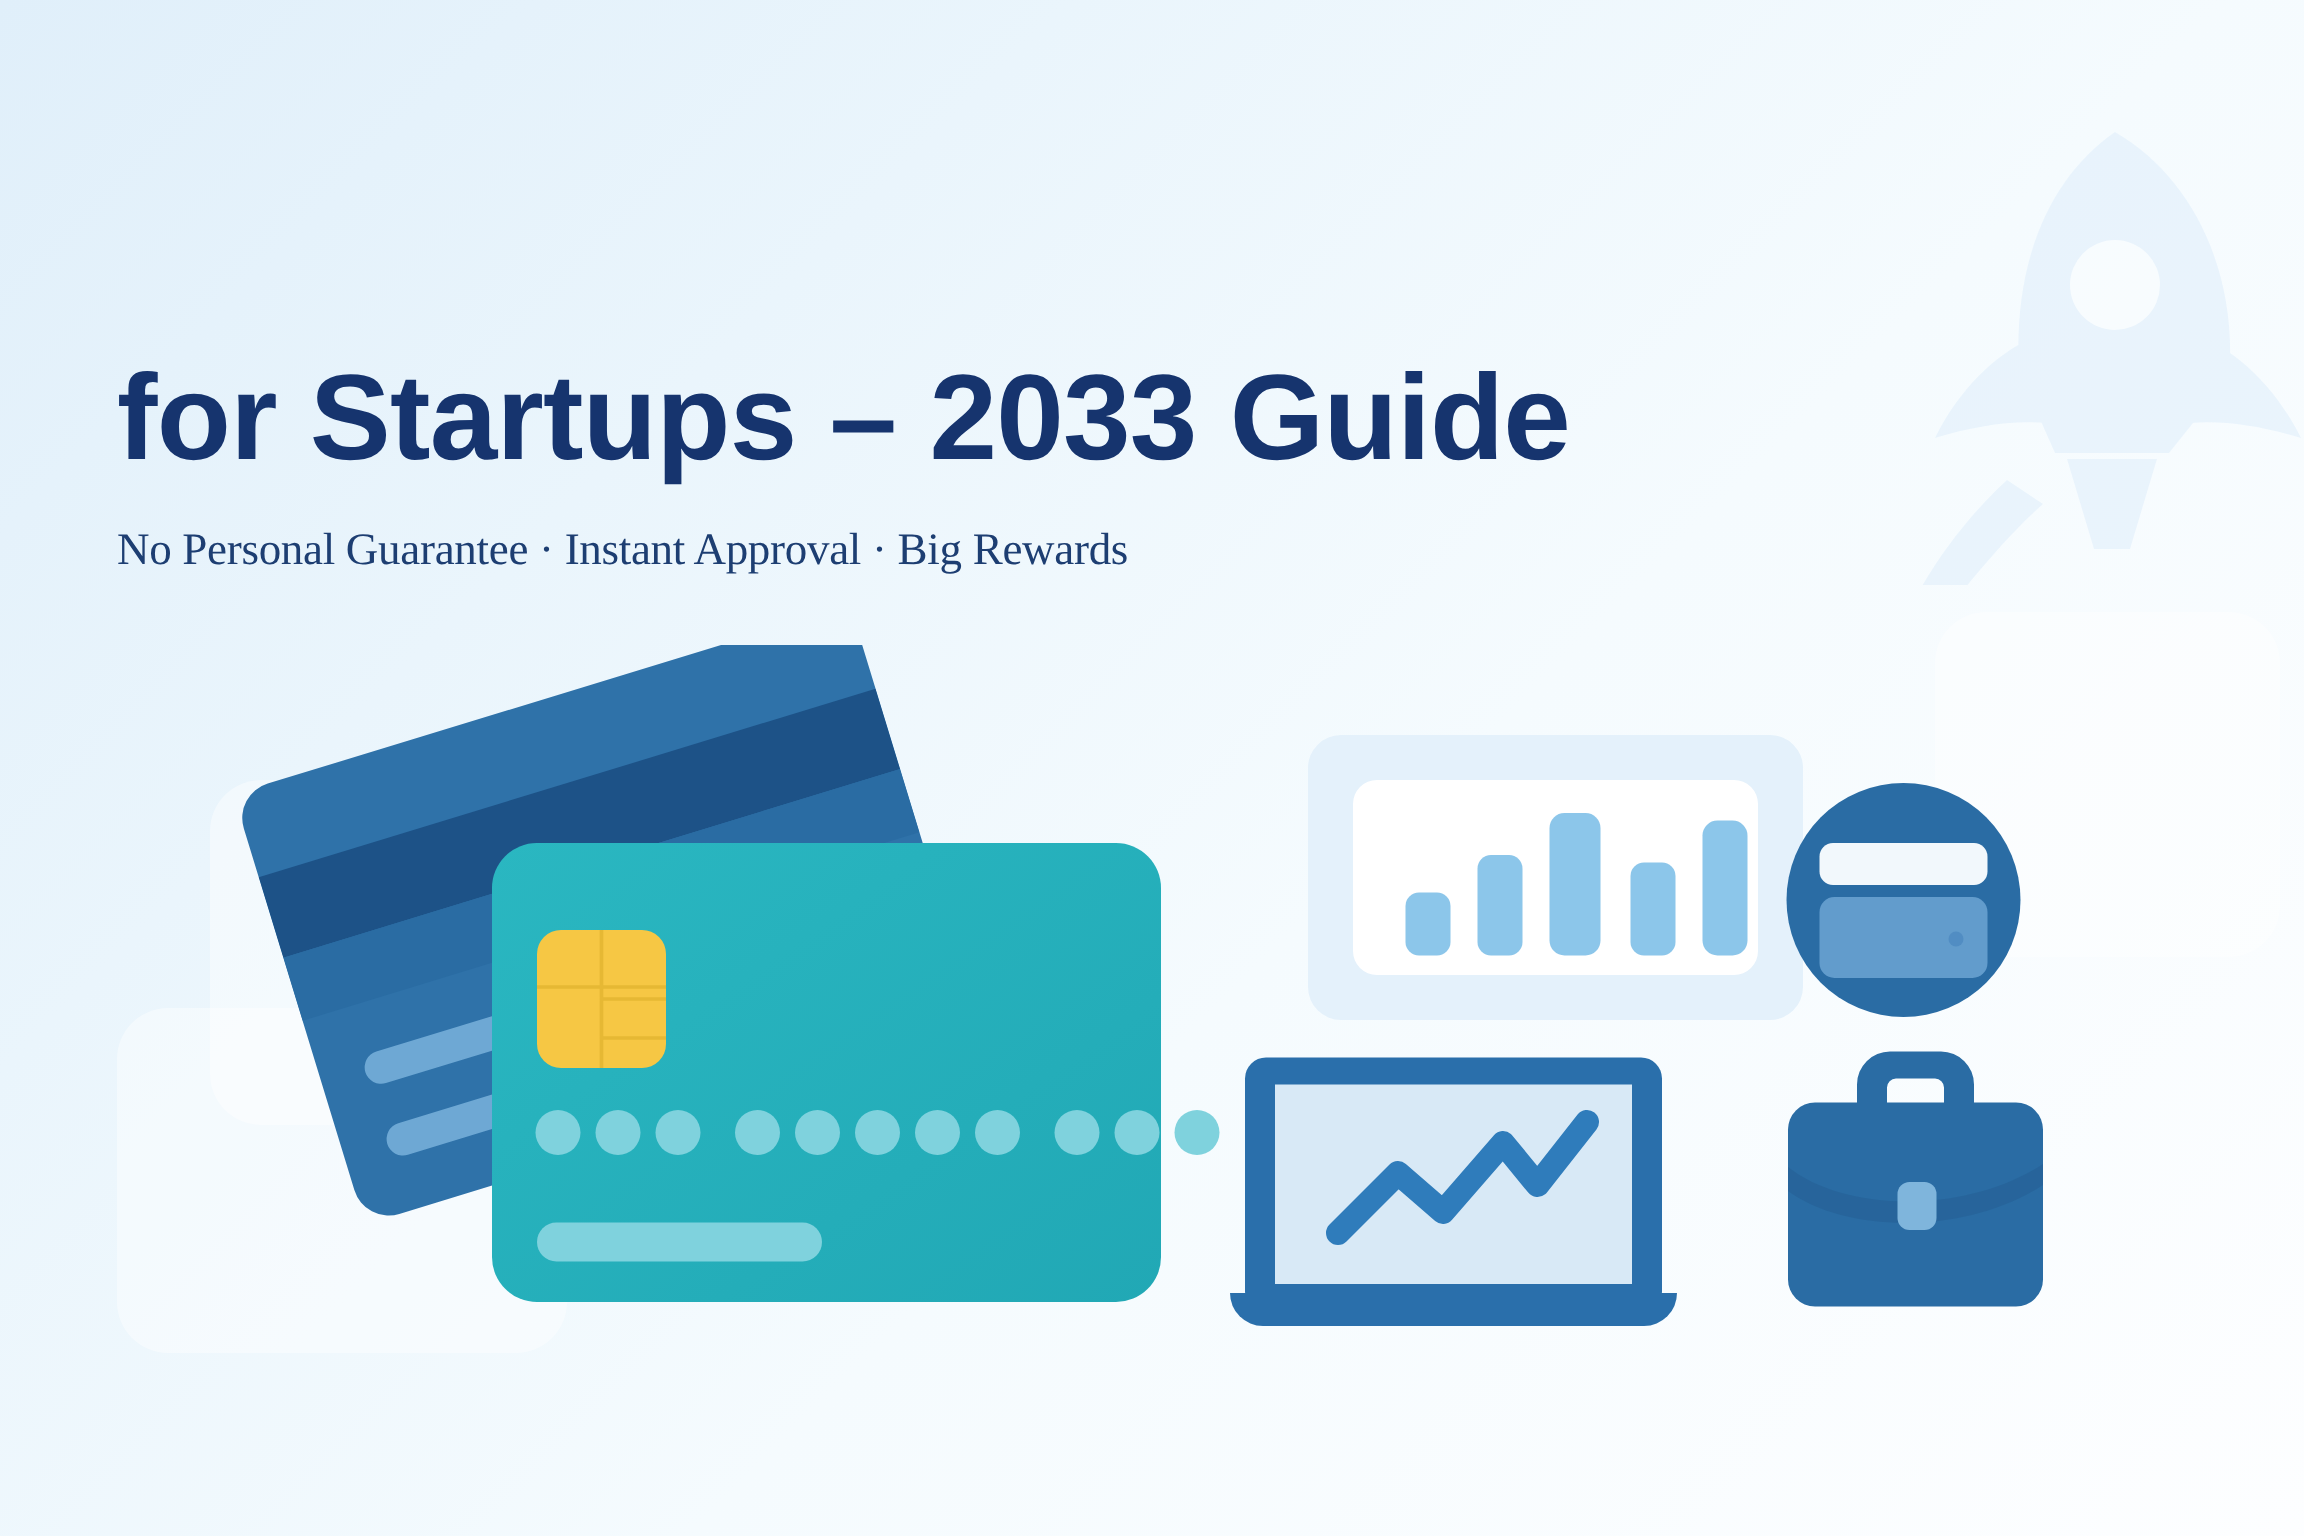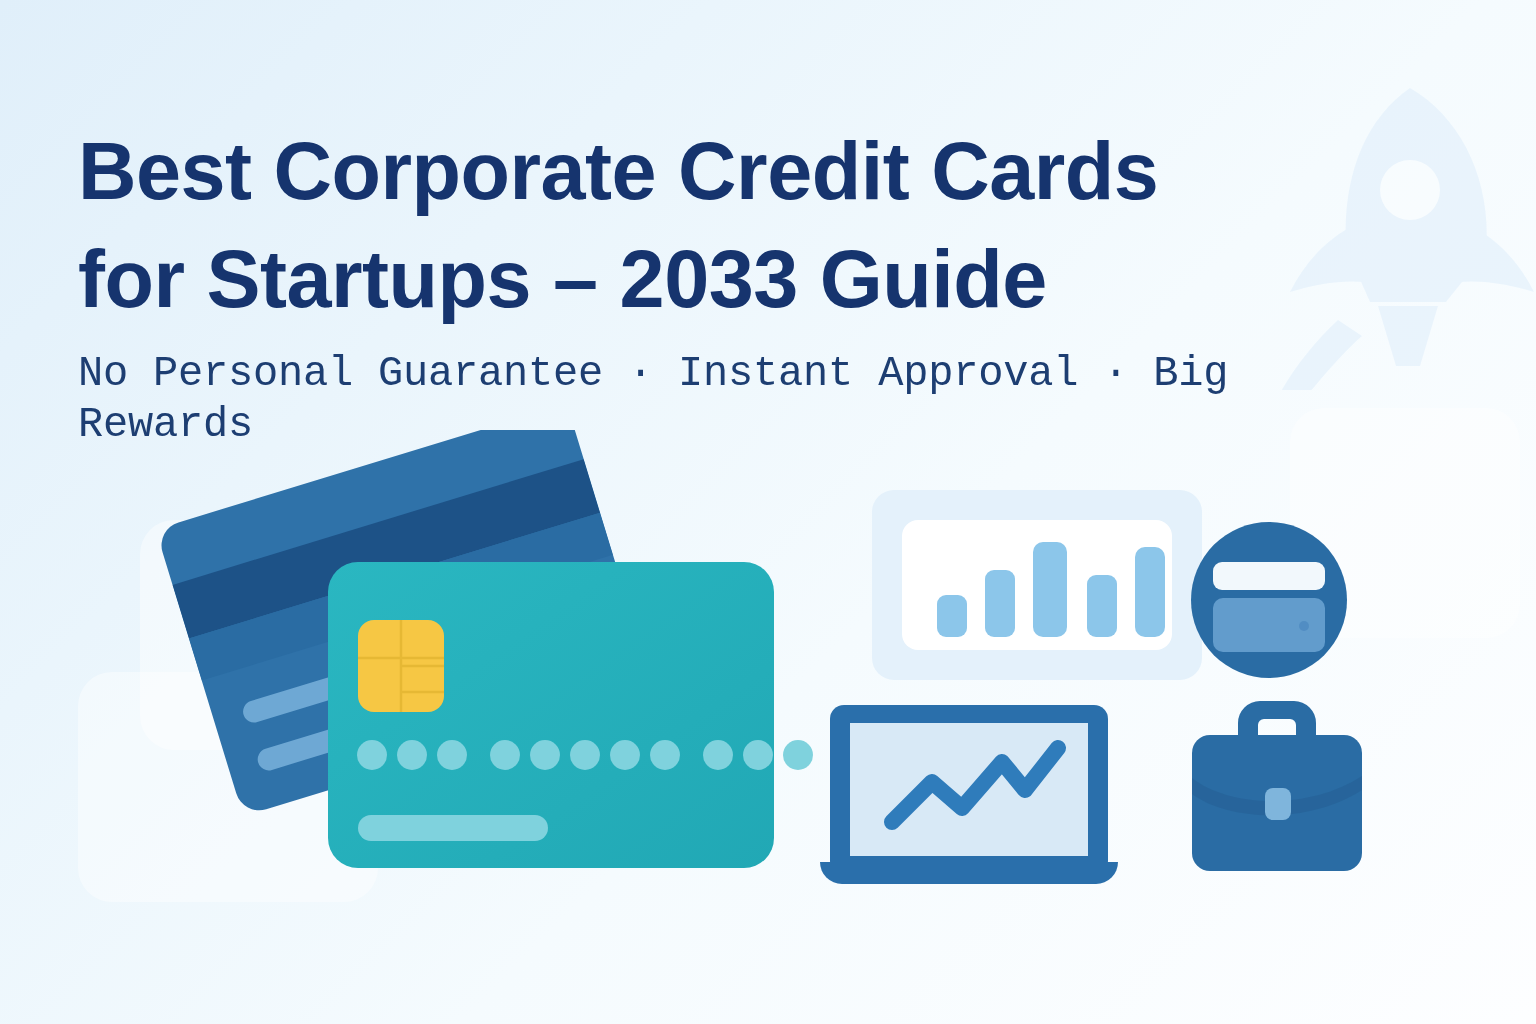--- a/index.html
+++ b/index.html
@@ -53,26 +53,26 @@
     margin: 0;
     font-size: 81px;
     line-height: 1.33;
     font-weight: 700;
     letter-spacing: -0.5px;
     color: #16346e;
     font-family: "Liberation Sans", sans-serif;
   }
   .hero-sub {
     margin: 16px 0 0 0;
-    font-size: 42px;
+    font-size: 30px;
     line-height: 1.2;
     font-weight: 400;
     color: #1d3e72;
     letter-spacing: -0.2px;
-    font-family: Liberation Mono, monospace;
+    font-family: Liberation Serif, serif;
   }
 
   
   .cards-group { position: absolute; left: 150px; top: 430px; width: 700px; height: 480px; }
 
   
   .right-group { position: absolute; left: 810px; top: 410px; width: 620px; height: 500px; }
 </style>
 </head>
 <body>
@@ -91,21 +91,21 @@
         <path d="M206 150 C238 160 266 186 284 222 C258 214 232 210 210 212 Z"></path>
         <path d="M128 236 L188 236 L170 296 L146 296 Z"></path>
         <path d="M88 250 C60 276 38 306 22 338 L60 322 C78 300 96 280 112 266 Z"></path>
       </g>
       <circle cx="160" cy="120" r="30" fill="#fafdff"></circle>
     </svg>
   </div>
 
   <div class="hero-text">
     <h1 class="hero-title">
-      <span>Best Corporate Credit Cards</span><br>
+      <br>
       <span>for Startups – 2033 Guide</span>
     </h1>
     <p class="hero-sub">No Personal Guarantee · Instant Approval · Big Rewards</p>
   </div>
 
   <div class="cards-group">
     <svg viewBox="0 0 700 480" width="700" height="480" aria-hidden="true">
       <defs>
         <clipPath id="backCardClip">
           <rect x="40" y="30" width="430" height="300" rx="24" ry="24"></rect>

